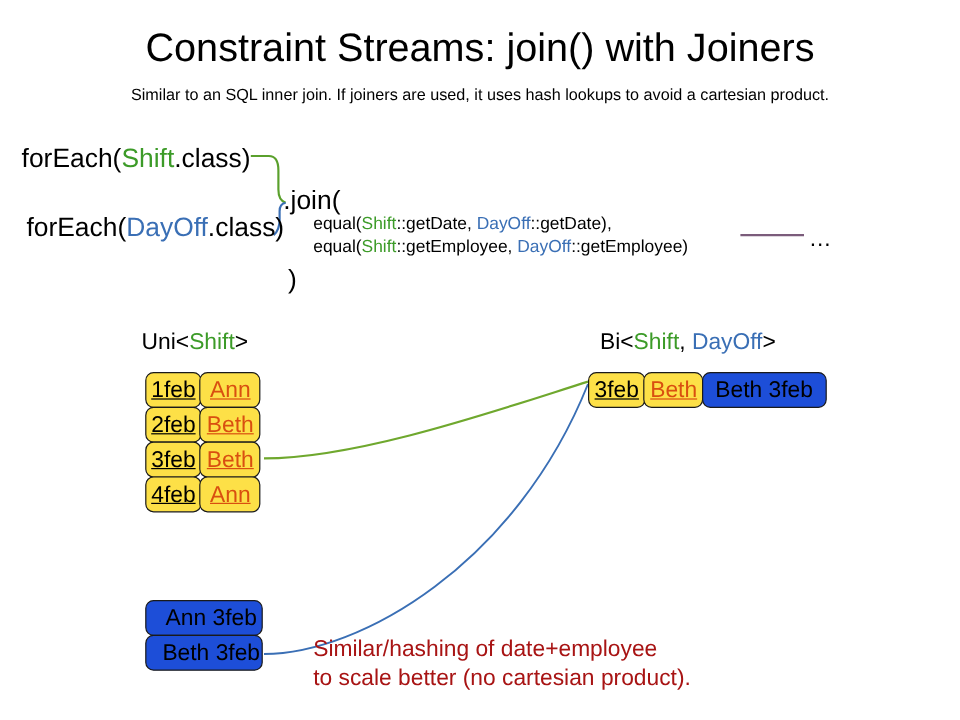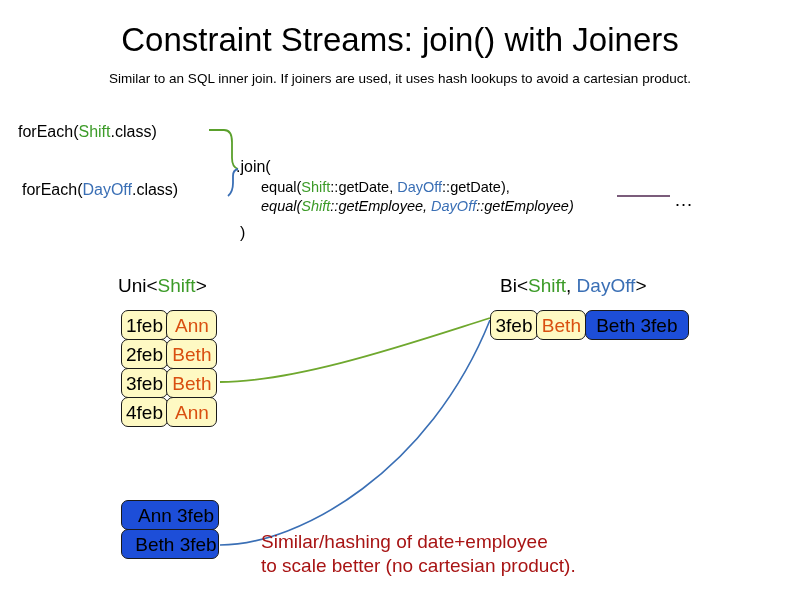--- a/index.html
+++ b/index.html
@@ -44,40 +44,40 @@
     text-align: center;
     font-size: 13.5px;
     line-height: 18px;
     color: #000000;
     white-space: nowrap;
   }
 
   
   .code-line {
     position: absolute;
-    font-size: 16px;
+    font-size: 22px;
     line-height: 24px;
     white-space: nowrap;
     color: #000000;
   }
   .code-foreach-shift  { left: 18px;  top: 120px; }
   .code-foreach-dayoff { left: 22px;  top: 178px; }
   .code-join           { left: 236px; top: 155px; }
   .code-close          { left: 240px; top: 221px; }
 
   .code-arg {
     position: absolute;
     left: 261px;
     font-size: 14.5px;
     line-height: 19px;
     white-space: nowrap;
     color: #000000;
   }
   .code-arg-1 { top: 178px; }
-  .code-arg-2 { top: 197px; font-style: italic; }
+  .code-arg-2 { top: 197px; }
 
   .tok-shift  { color: #3C9B28; }
   .tok-dayoff { color: #3A6FB5; }
 
   .ellipsis {
     position: absolute;
     left: 674px;
     top: 188px;
     font-size: 19px;
     line-height: 24px;
@@ -109,21 +109,21 @@
     border: 1.6px solid #1a1a1a;
     border-radius: 7px;
     display: flex;
     align-items: center;
     justify-content: center;
     font-size: 19px;
     line-height: 19px;
     white-space: nowrap;
     padding: 0 4px;
   }
-  .cell-green { background: #fef9c3; }
+  .cell-green { background: #fde047; text-decoration: underline; }
   .cell-blue  { background: #1d4ed8; }
   .cell-date  { color: #000000; }
   .cell-name  { color: #D94F10; }
   .cell-text  { color: #000000; }
 
   
   .uni-shift-row { left: 121px; width: 98px; }
   .uni-shift-row .cell-date { width: 47px; }
   .uni-shift-row .cell-name { width: 51px; margin-left: -1.6px; }
   .usr-0 { top: 310px; }

